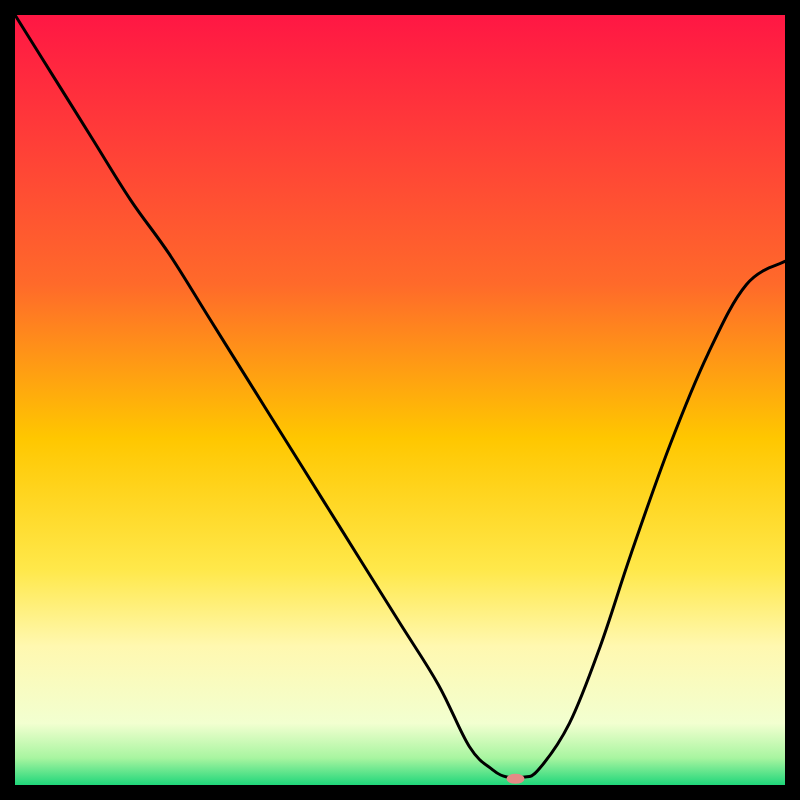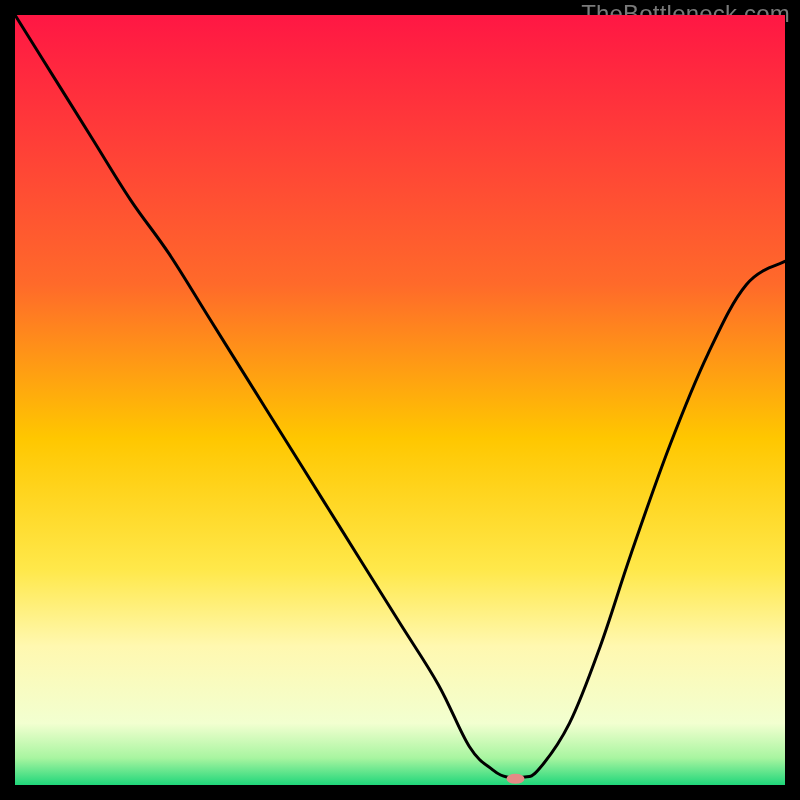--- a/index.html
+++ b/index.html
@@ -36,21 +36,20 @@
     user-select: none;
   }
   svg {
     display: block;
   }
 </style>
 </head>
 <body>
 
 <div class="frame">
-  <div class="watermark">TheBottleneck.com</div>
 
   <div class="plot">
     <svg id="chart-svg" viewBox="0 0 770 770" width="770" height="770">
       <defs>
         <linearGradient id="bg-grad" x1="0" y1="0" x2="0" y2="1">
             <stop offset="0%" stop-color="#ff1744"></stop>
             <stop offset="35%" stop-color="#ff6a2a"></stop>
             <stop offset="55.00000000000001%" stop-color="#ffc700"></stop>
             <stop offset="72%" stop-color="#ffe84a"></stop>
             <stop offset="82%" stop-color="#fff8b0"></stop>

